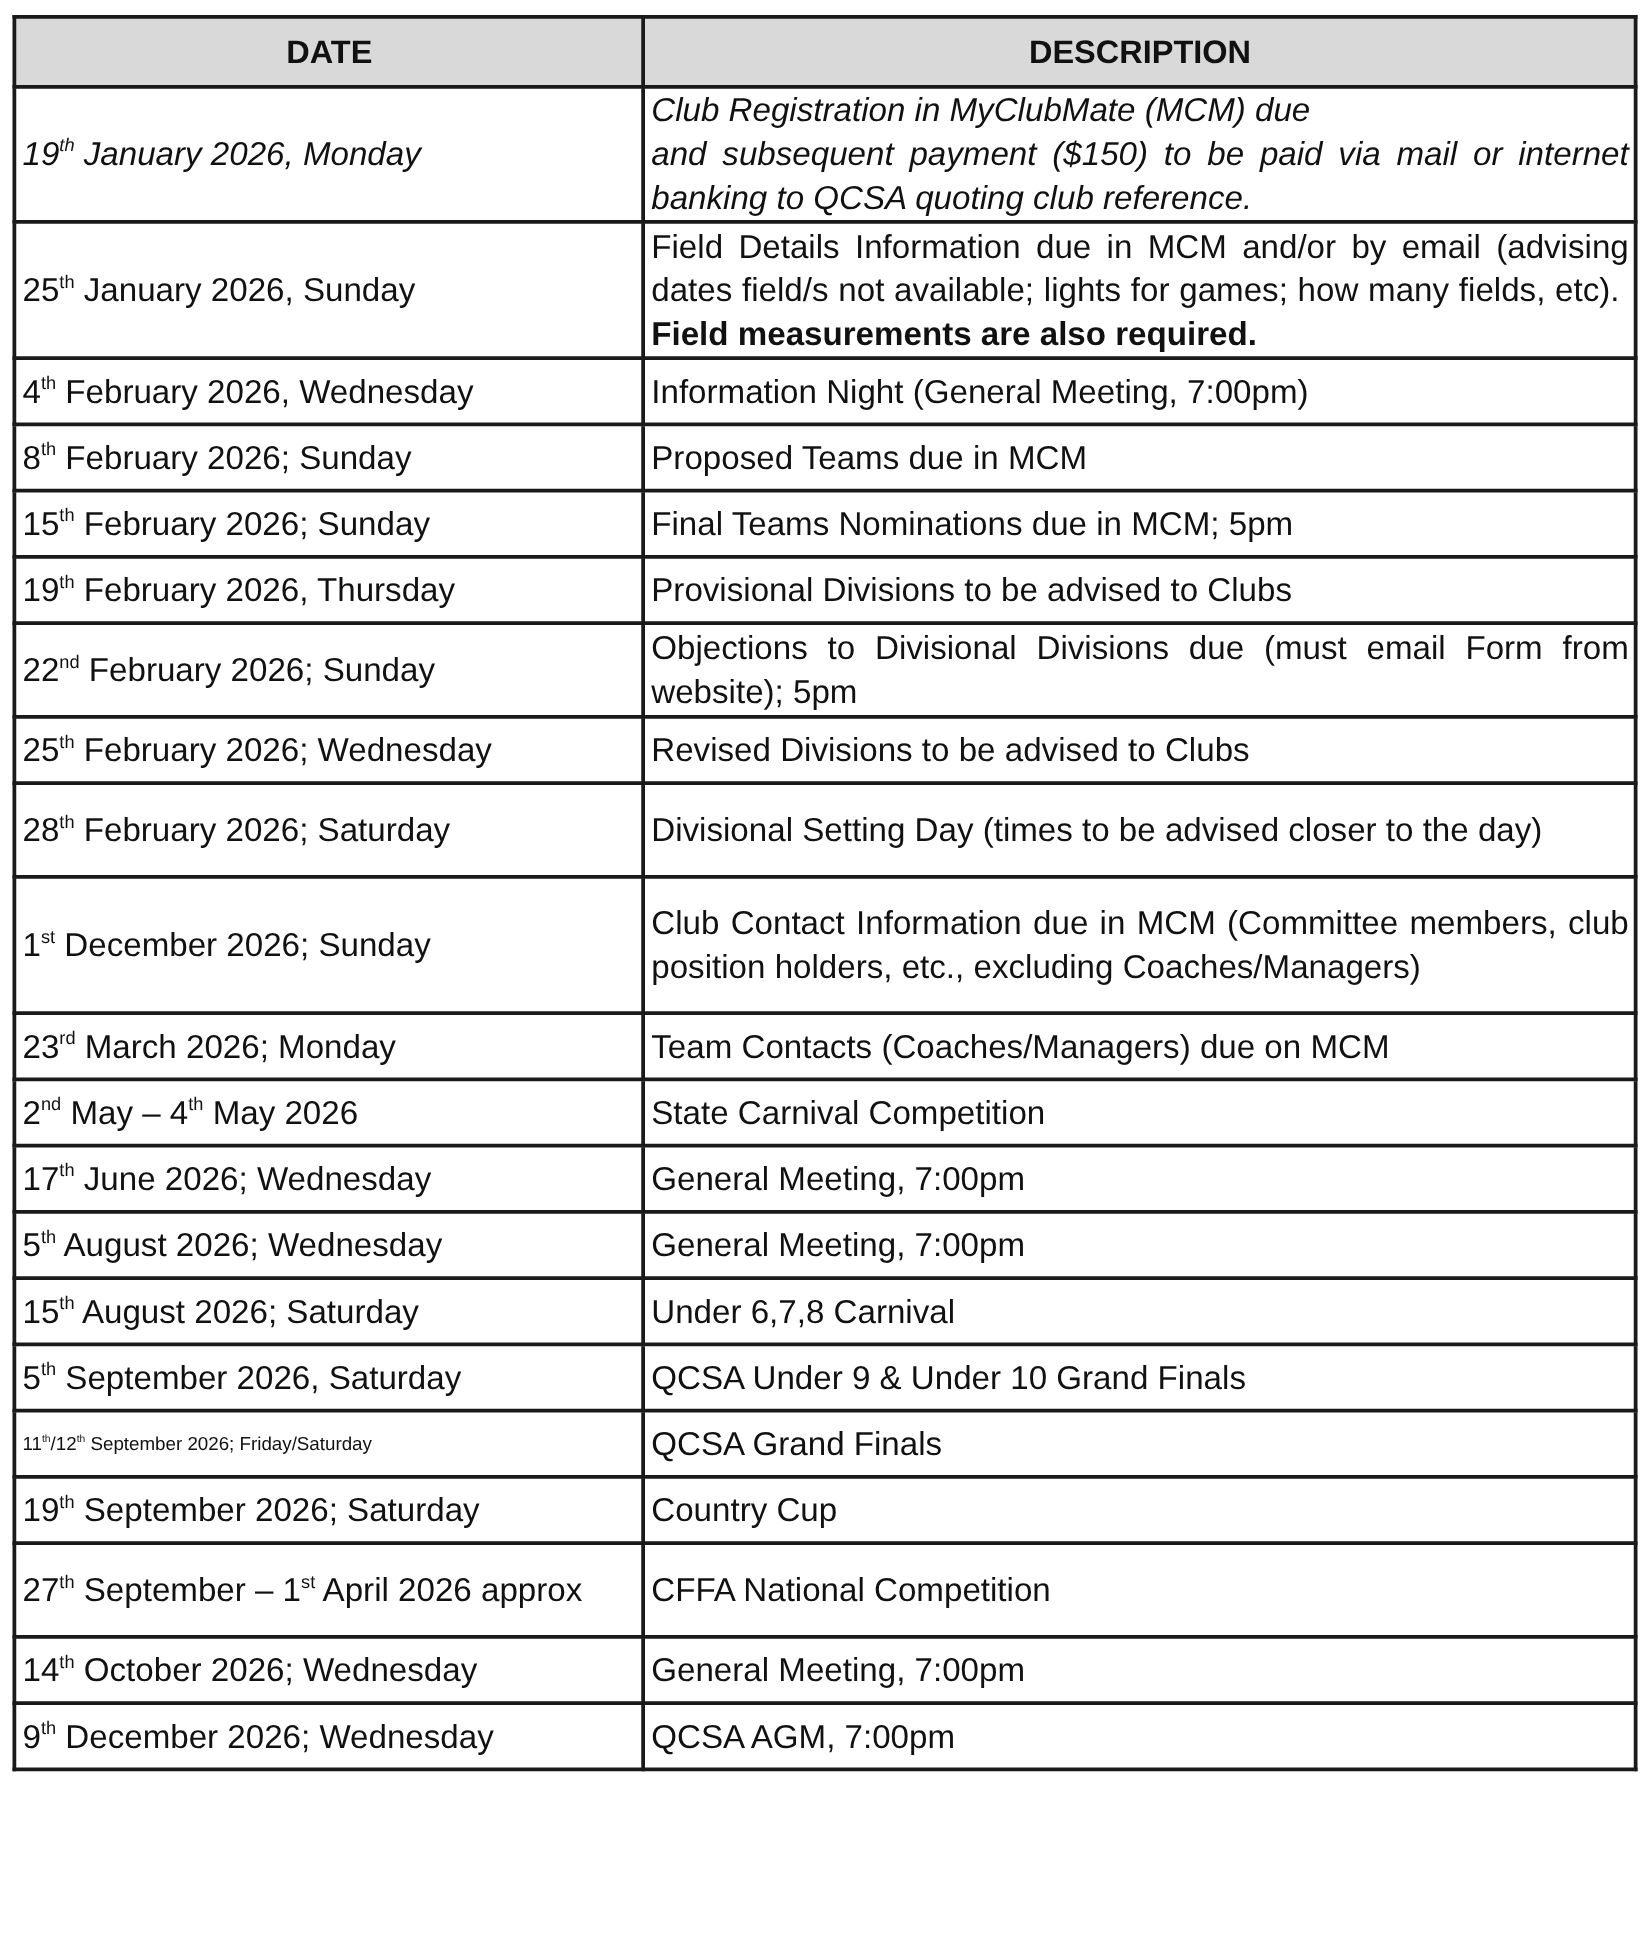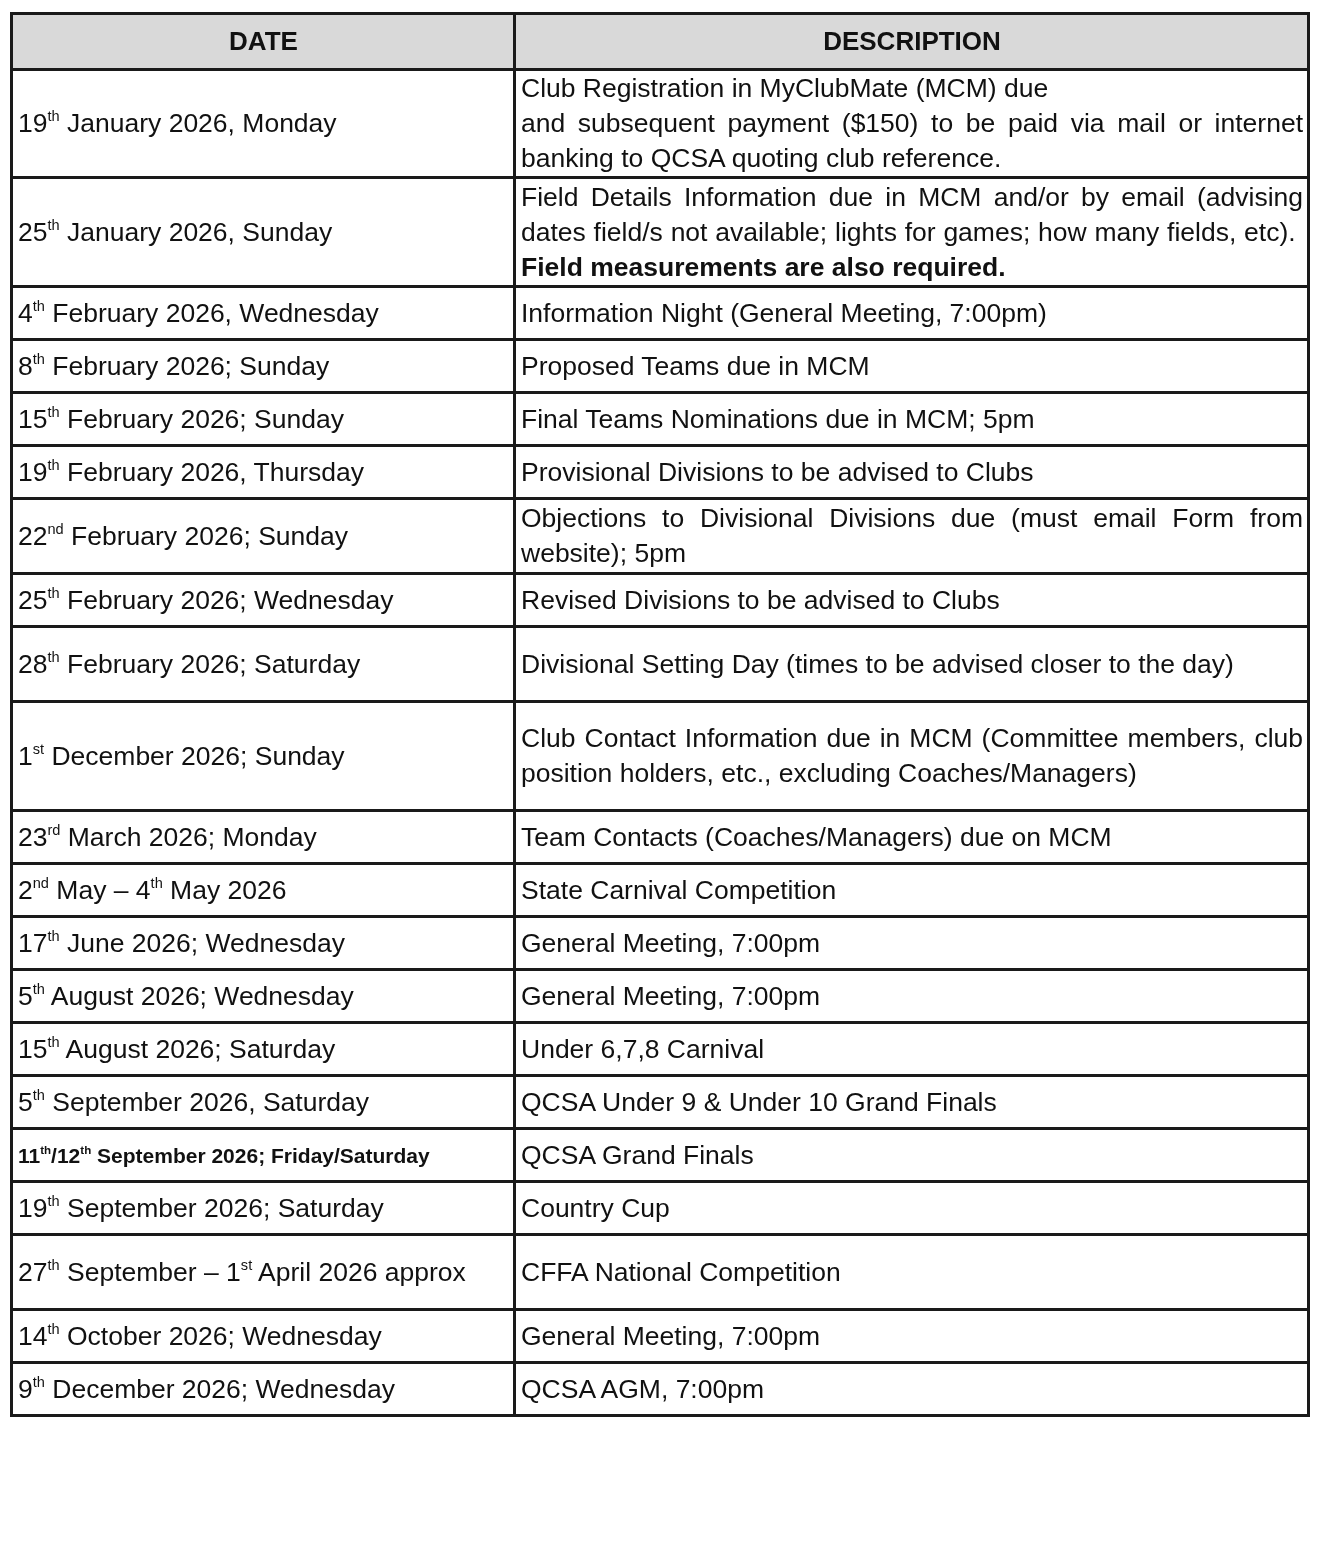--- a/index.html
+++ b/index.html
@@ -14,25 +14,25 @@
   table.schedule th, table.schedule td {
     border: 3px solid #1a1a1a; padding: 0 4px 0 5px; vertical-align: middle;
     font-size: 26.5px; line-height: 35px;
   }
   table.schedule th {
     background: #d9d9d9; font-weight: bold; text-align: center;
     height: 53px; font-size: 26px;
   }
   table.schedule td.desc { text-align: justify; }
   table.schedule td.desc.last-left { text-align-last: left; }
-  td.date.small { font-size: 21px; font-weight: bold; }
+  td.date.small { font-size: 15px; }
   td.date.justify { text-align: justify; }
   sup { font-size: 0.55em; line-height: 0; vertical-align: 0.75em; }
   .bold { font-weight: bold; }
-  tr.r1 td { height: 105px; }
+  tr.r1 td { height: 105px; font-style: italic; }
   tr.r2 td { height: 106px; margin-top: 32px; }
   tr.r-s td { height: 50px; }
   tr.r-d td { height: 72px; }
   tr.r-t td { height: 106px; }
 </style>
 </head>
 <body>
 
 <table class="schedule">
   <colgroup>

